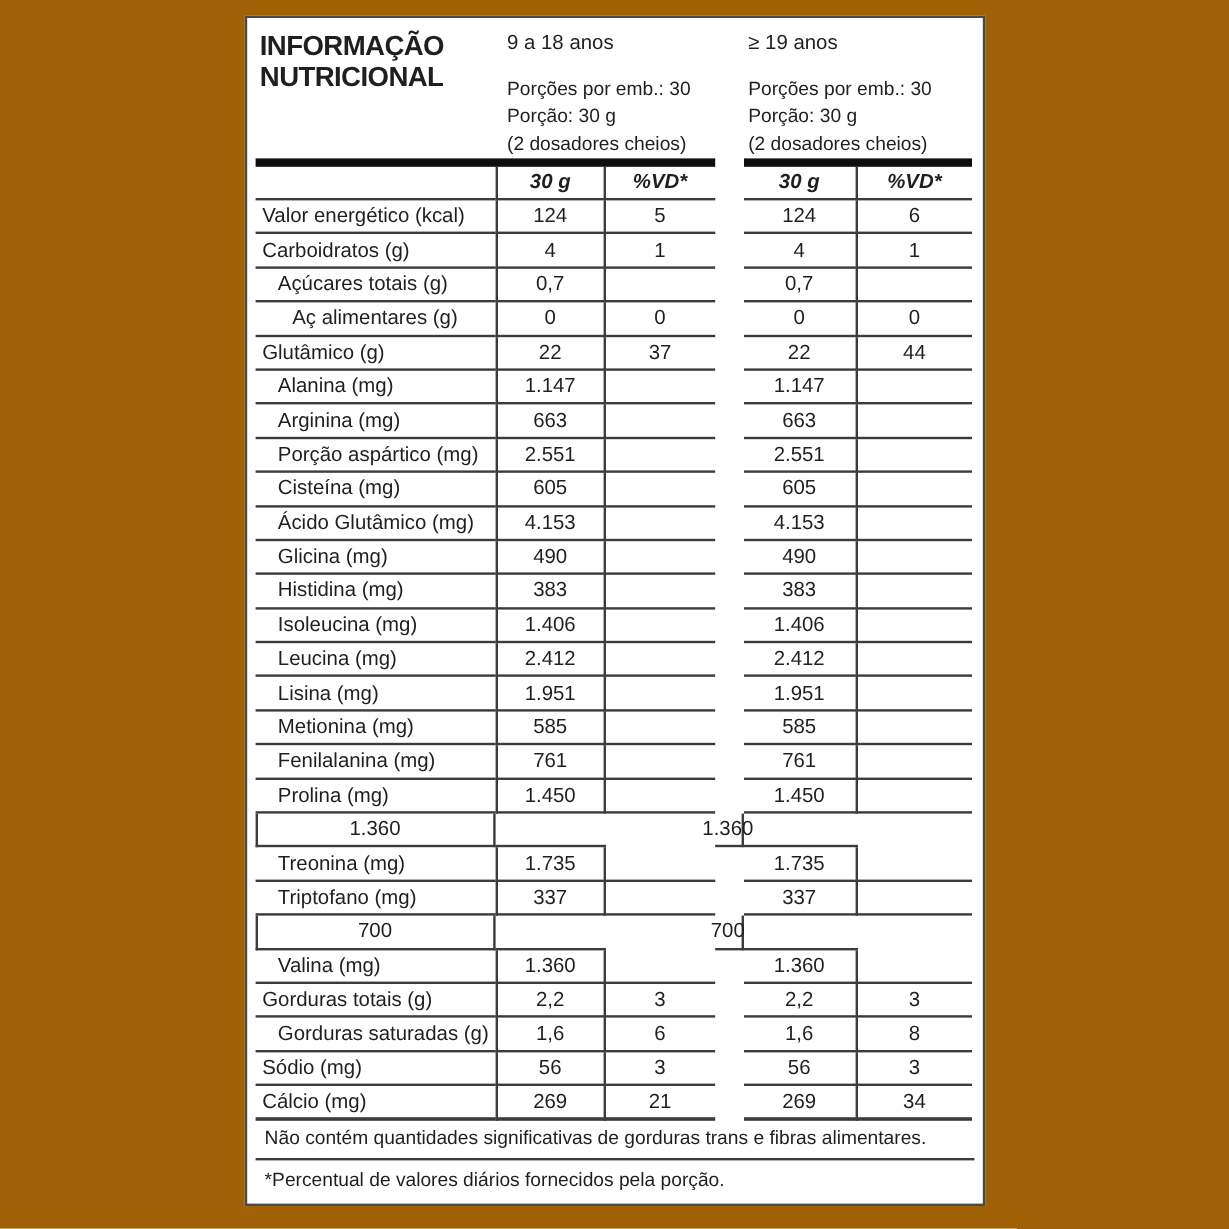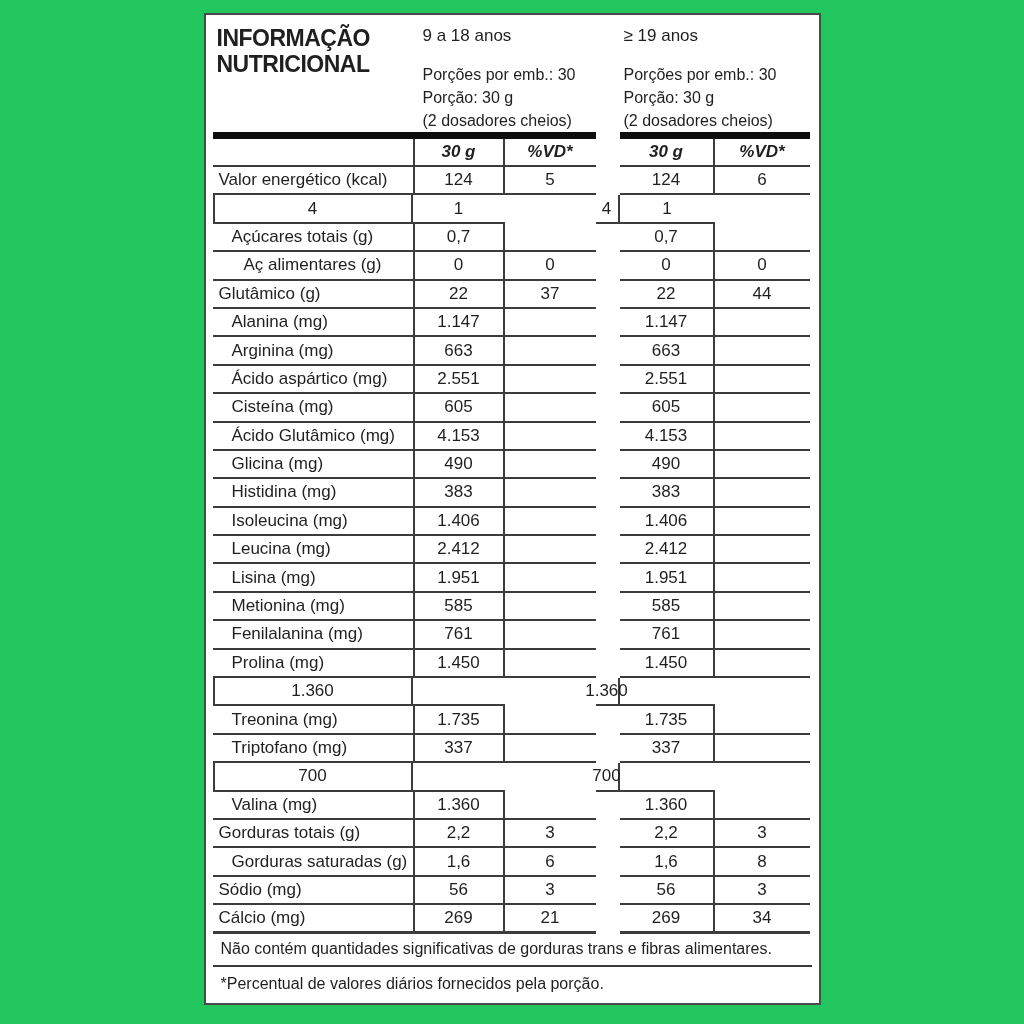--- a/index.html
+++ b/index.html
@@ -1,21 +1,21 @@
 <!DOCTYPE html>
 <html><head>
 <meta charset="utf-8">
 <style>
   :root{
     --bc:#3c3c3c;
     --txt:#1f1f1f;
   }
   html,body{margin:0;padding:0;background:#ffffff;}
   .page{
-    width:1024px;height:1024px;background:#22c55e;
+    width:1024px;height:1024px;background:#a16207;
     font-family:"Liberation Sans","DejaVu Sans",sans-serif;
     color:var(--txt);
     position:relative;overflow:hidden;
   }
   .box{
     width:599px;
     margin:13px auto 0 auto;
     border:2px solid #4a4a4a;
     padding:8px 7px 2px 7px;
     background:#ffffff;
@@ -105,20 +105,21 @@
     <div id="rows-host">
         <div class="grid trow">
           <div class="cell lbl ind0">Valor energético (kcal)</div>
           <div class="cell val a1">124</div>
           <div class="cell val v1">5</div>
           <div class="cell"></div>
           <div class="cell val a2">124</div>
           <div class="cell val v2">6</div>
         </div>
         <div class="grid trow">
+          <div class="cell lbl ind0">Carboidratos (g)</div>
           <div class="cell val a1">4</div>
           <div class="cell val v1">1</div>
           <div class="cell"></div>
           <div class="cell val a2">4</div>
           <div class="cell val v2">1</div>
         </div>
         <div class="grid trow">
           <div class="cell lbl ind1">Açúcares totais (g)</div>
           <div class="cell val a1">0,7</div>
           <div class="cell val v1"></div>
@@ -152,21 +153,21 @@
         </div>
         <div class="grid trow">
           <div class="cell lbl ind1">Arginina (mg)</div>
           <div class="cell val a1">663</div>
           <div class="cell val v1"></div>
           <div class="cell"></div>
           <div class="cell val a2">663</div>
           <div class="cell val v2"></div>
         </div>
         <div class="grid trow">
-          <div class="cell lbl ind1">Ácido aspártico (mg)</div>
+          <div class="cell lbl ind1">Porção aspártico (mg)</div>
           <div class="cell val a1">2.551</div>
           <div class="cell val v1"></div>
           <div class="cell"></div>
           <div class="cell val a2">2.551</div>
           <div class="cell val v2"></div>
         </div>
         <div class="grid trow">
           <div class="cell lbl ind1">Cisteína (mg)</div>
           <div class="cell val a1">605</div>
           <div class="cell val v1"></div>

